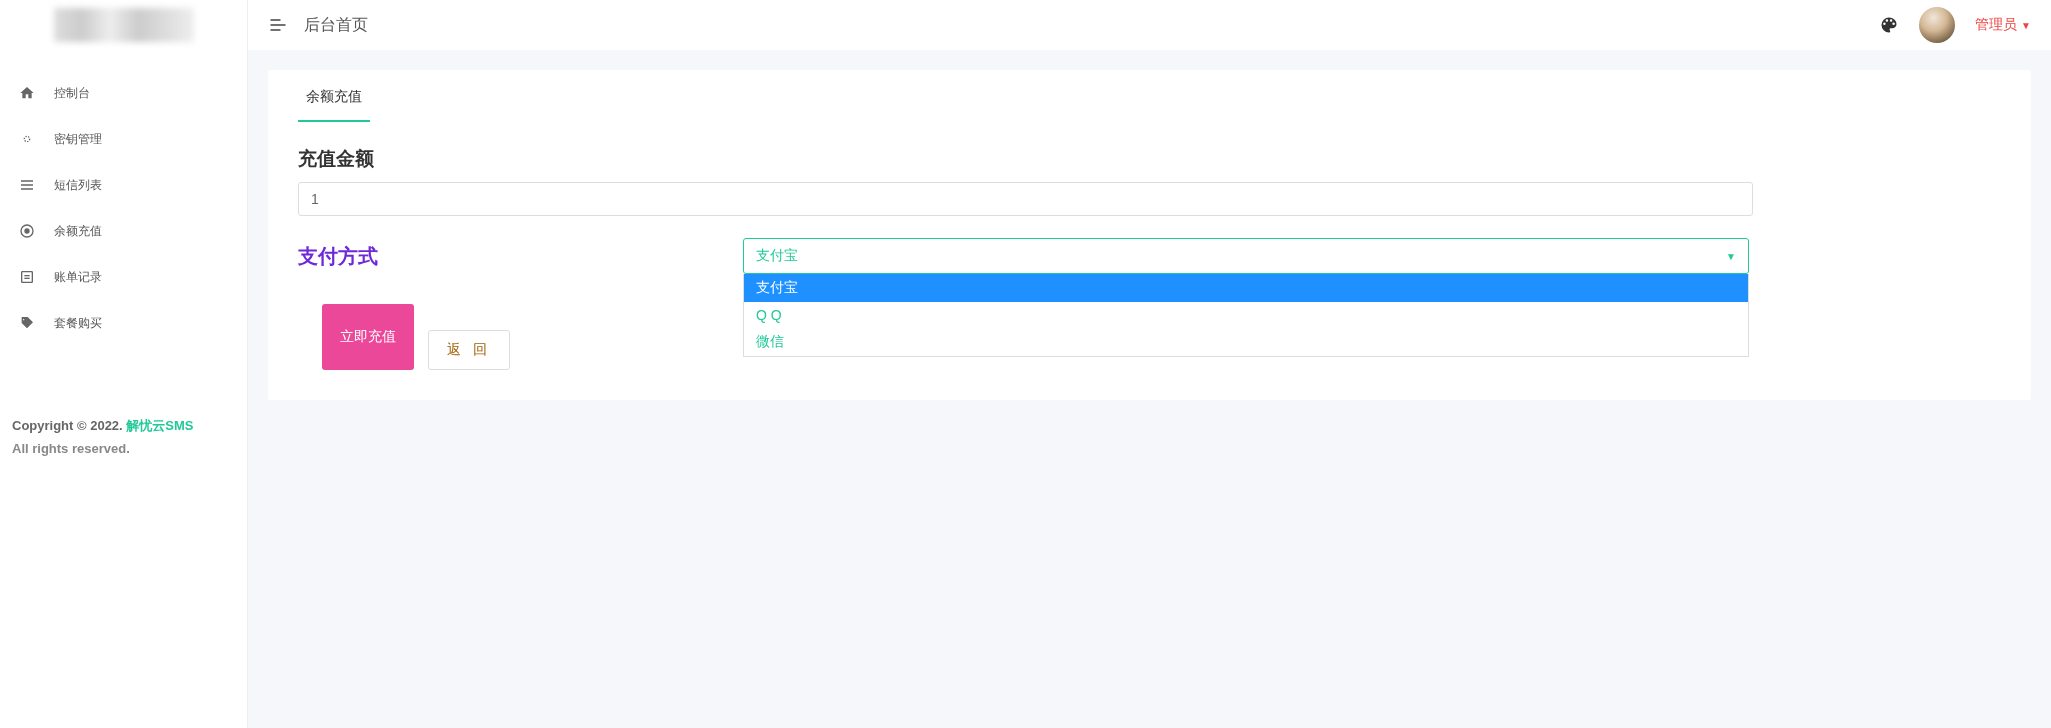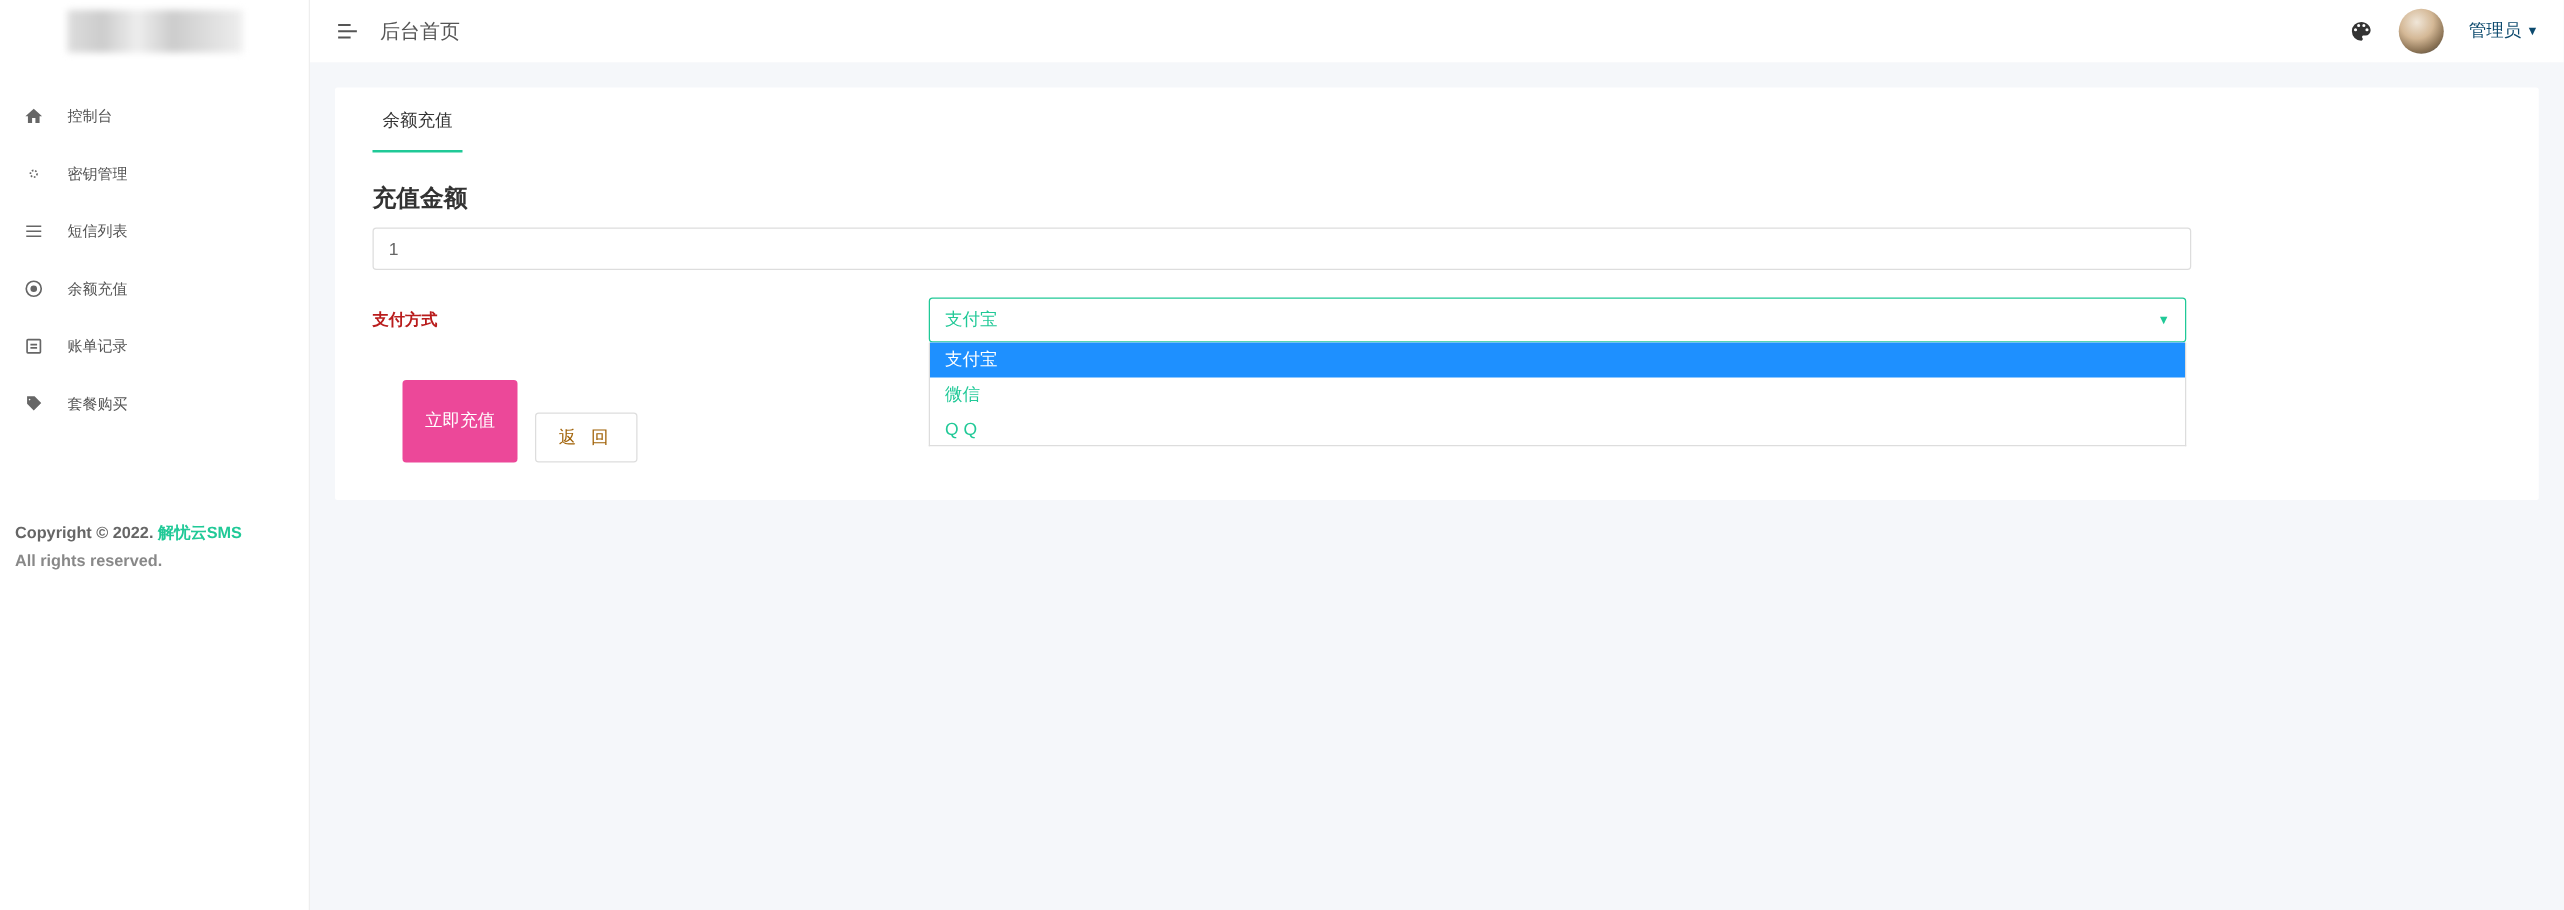--- a/index.html
+++ b/index.html
@@ -116,21 +116,21 @@
       cursor: pointer;
     }
     .avatar {
       width: 36px;
       height: 36px;
       border-radius: 50%;
       background: radial-gradient(circle at 40% 30%, #f0e6d8 0%, #d4b896 40%, #8b7355 70%, #3a3a3a 100%);
       cursor: pointer;
     }
     .user-dropdown {
-      color: #0c4a6e;
+      color: #ef4444;
       cursor: pointer;
       display: flex;
       align-items: center;
       font-size: 14px;
     }
     .caret {
       margin-left: 4px;
       font-size: 10px;
     }
     .main {
@@ -183,22 +183,22 @@
       outline: none;
     }
     .form-row {
       display: flex;
       align-items: center;
       margin-top: 22px;
       position: relative;
     }
     .form-row-label {
       font-weight: bold;
-      font-size: 13px;
-      color: #b91c1c;
+      font-size: 20px;
+      color: #6d28d9;
       width: 445px;
     }
     .select-wrapper {
       position: relative;
       flex: 1;
       max-width: 1006px;
     }
     .select-display {
       border: 1px solid #20c997;
       border-radius: 3px;
@@ -365,22 +365,22 @@
       <input class="form-input" value="1" style="">
       <div class="form-row">
         <div class="form-row-label">支付方式</div>
         <div class="select-wrapper">
           <div class="select-display">
             <span>支付宝</span>
             <span class="select-caret">▼</span>
           </div>
           <div class="select-options">
             <div class="select-option selected">支付宝</div>
+            <div class="select-option">Q Q</div>
             <div class="select-option">微信</div>
-            <div class="select-option">Q Q</div>
           </div>
         </div>
       </div>
       <div class="actions">
         <button class="btn btn-primary">立即充值</button>
         <button class="btn btn-default">返 回</button>
       </div>
     </div>
   </div>
 </div>

